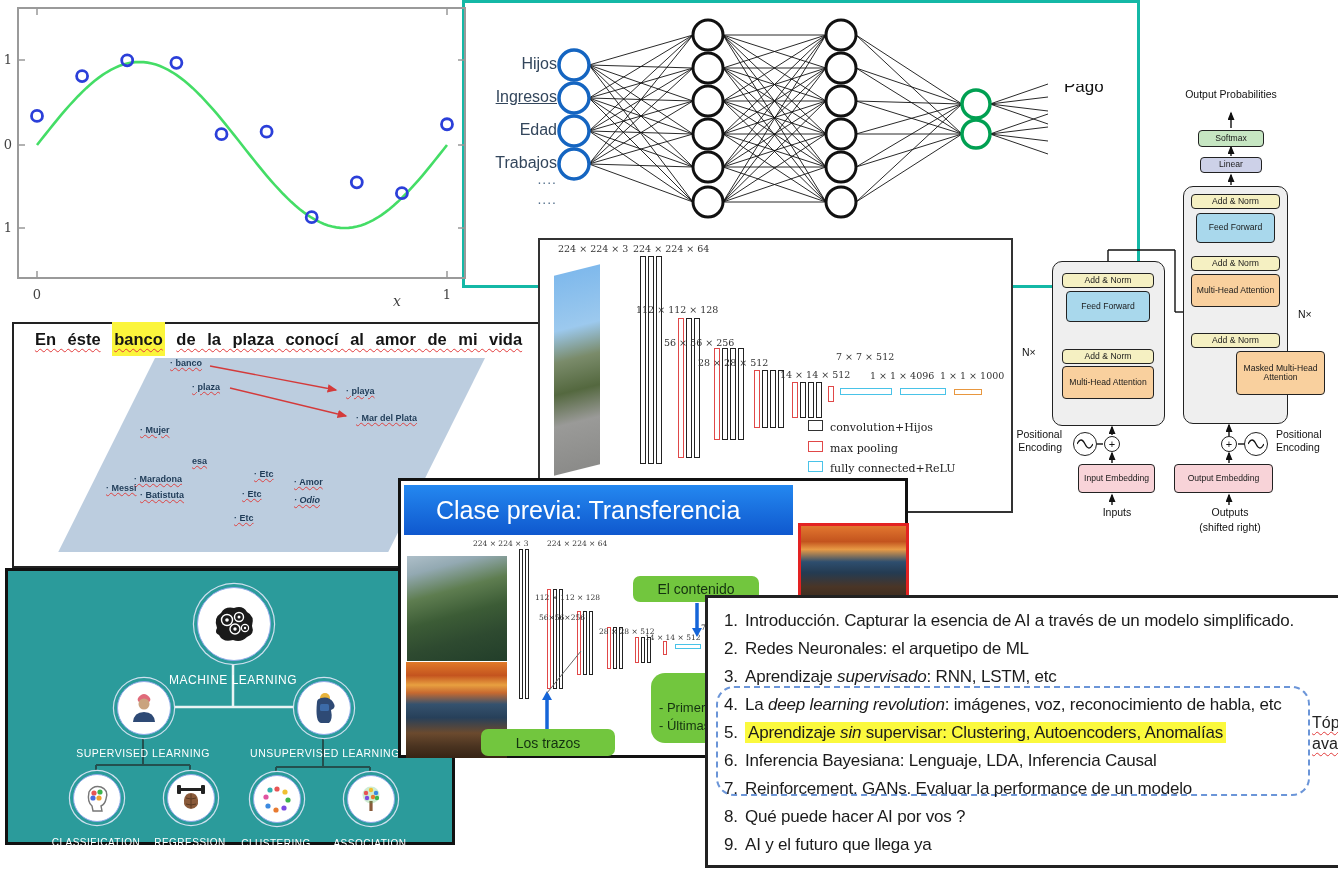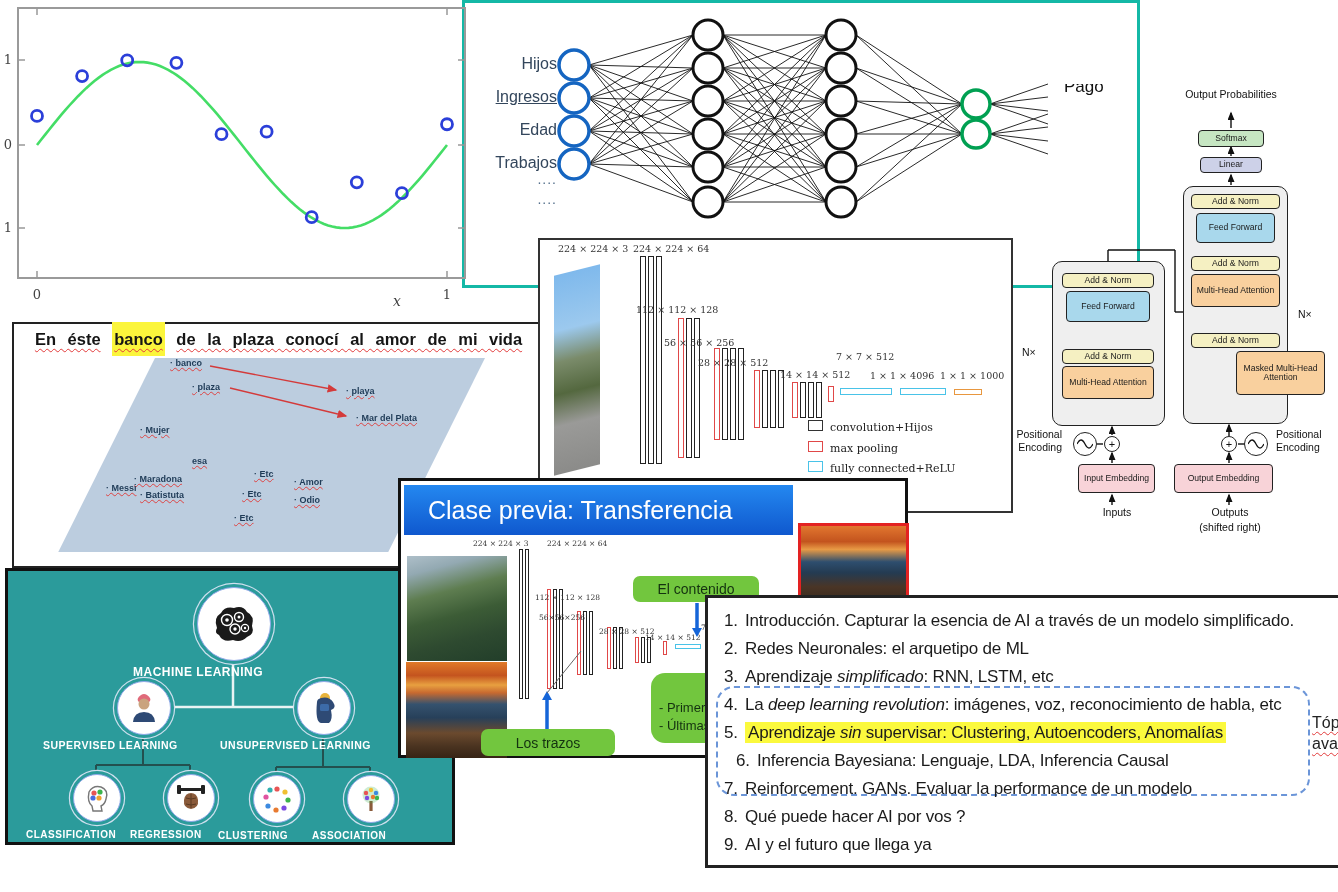--- a/index.html
+++ b/index.html
@@ -35,32 +35,32 @@
   .tbox{position:absolute;display:flex;align-items:center;justify-content:center;text-align:center;
     font-size:8.6px;line-height:1.08;border:1.2px solid #222;border-radius:4px;color:#1a1a1a;box-sizing:border-box;padding:1px;}
   .addnorm{background:#F5F0C2;}.ff{background:#A9D8EC;}.mha{background:#F9D09E;}
   .emb{background:#F8D3D8;}.soft{background:#C6E6C2;}.lin{background:#CDD1E8;}
   .tcontainer{position:absolute;background:#EFEFEF;border:1.3px solid #222;border-radius:10px;box-sizing:border-box;}
   .tlabel{position:absolute;font-size:10.5px;color:#111;text-align:center;line-height:1.25;}
   .tcircle{position:absolute;border:1.3px solid #222;border-radius:50%;background:#fff;box-sizing:border-box;
     display:flex;align-items:center;justify-content:center;color:#111;}
   
   .clase-header{position:absolute;background:linear-gradient(180deg,#2488F0,#0F58CE);
-    color:#fff;font-size:25px;display:flex;align-items:center;padding-left:24px;box-sizing:border-box;}
+    color:#fff;font-size:25px;display:flex;align-items:center;padding-left:32px;box-sizing:border-box;}
   .greenbox{position:absolute;background:#72C63E;border-radius:7px;color:#143210;font-size:14px;
     display:flex;align-items:center;justify-content:center;box-sizing:border-box;}
   .img-ph{position:absolute;}
   .mountain{background:linear-gradient(165deg,#AEBFC9 0%,#93A9B2 15%,#5E7D50 35%,#3C5C36 55%,#2E4A30 75%,#223E2A 100%);}
   .scream{background:linear-gradient(180deg,#E07A28 0%,#C4541F 14%,#E8A040 24%,#C86A30 32%,#35526E 44%,#27405A 58%,#6B4A2E 74%,#4A3320 88%,#372415 100%);}
   .stylized{background:linear-gradient(180deg,#E2762F 0%,#C3541E 20%,#E89A45 30%,#2E4E6E 46%,#243B52 60%,#4A3526 78%,#37281C 100%);}
   .street{background:linear-gradient(180deg,#7FB9EC 0%,#9CC9EE 28%,#7A8B6A 44%,#54683F 60%,#9A9A98 76%,#8B8B89 100%);}
   
   .tax-circle{position:absolute;border-radius:50%;background:#fff;border:1.6px solid #8FA8E8;
     display:flex;align-items:center;justify-content:center;box-shadow:0 0 0 3px #2B9B9B,0 0 0 4.2px #cfe0ef;}
-  .tax-label{position:absolute;color:#fff;font-weight:700;letter-spacing:.5px;}
+  .tax-label{position:absolute;color:#fff;font-weight:400;text-align:center;letter-spacing:.5px;margin-top:8px;}
   
   .list-item{position:absolute;font-size:17px;color:#1b1b1b;white-space:nowrap;letter-spacing:-.2px;}
   .list-num{display:inline-block;min-width:21px;}
   .dashed-box{position:absolute;border:2px dashed #6B95D8;border-radius:18px;box-sizing:border-box;}
   .side-note{position:absolute;font-size:16px;color:#222;}
 </style>
 </head>
 <body>
 
 <div id="stage">
@@ -225,21 +225,21 @@
         <div class="plane-word" style="left: 342px; top: 89px;">· Mar del Plata</div>
         <div class="plane-word" style="left: 126px; top: 101px;">· Mujer</div>
         <div class="plane-word" style="left: 178px; top: 132px;">esa</div>
         <div class="plane-word" style="left: 120px; top: 150px;">· Maradona</div>
         <div class="plane-word" style="left: 92px; top: 159px;">· Messi</div>
         <div class="plane-word" style="left: 126px; top: 166px;">· Batistuta</div>
         <div class="plane-word" style="left: 240px; top: 145px;">· Etc</div>
         <div class="plane-word" style="left: 228px; top: 165px;">· Etc</div>
         <div class="plane-word" style="left: 220px; top: 189px;">· Etc</div>
         <div class="plane-word" style="left: 280px; top: 153px;">· Amor</div>
-        <div class="plane-word" style="left: 280px; top: 171px;">· Odio</div>
+        <div class="plane-word" style="left: 280px; top: 171px; font-style: italic;">· Odio</div>
       </div>
     <svg class="abs" id="banco-arrows" width="533" height="246" style="left:0;top:0;pointer-events:none;">
         <defs>
           <marker id="rah" markerWidth="8" markerHeight="8" refX="6" refY="3" orient="auto">
             <path d="M0,0 L7,3 L0,6 Z" fill="#d43a3a"></path>
           </marker>
         </defs>
         <line x1="196" y1="42" x2="322" y2="66" stroke="#d43a3a" stroke-width="1.4" marker-end="url(#rah)"></line>
         <line x1="216" y1="64" x2="332" y2="92" stroke="#d43a3a" stroke-width="1.4" marker-end="url(#rah)"></line>
       </svg>
@@ -508,24 +508,24 @@
       <span>Los trazos</span>
     </div>
     <div class="img-ph stylized" style="left:397px;top:42px;width:105px;height:78px;border:3px solid #E32222;"></div>
   </div>
 
   <div class="panel" id="list-panel" style="left:705px;top:595px;width:640px;height:273px;border:3px solid #222;">
     <div class="dashed-box" style="left:8px;top:88px;width:594px;height:110px;"></div>
     <div id="list-items">
         <div class="list-item" style="left: 16px; top: 13px;"><span class="list-num">1.</span><span><span>Introducción. Capturar la esencia de AI a través de un modelo simplificado.</span></span></div>
         <div class="list-item" style="left: 16px; top: 41px;"><span class="list-num">2.</span><span><span>Redes Neuronales: el arquetipo de ML</span></span></div>
-        <div class="list-item" style="left: 16px; top: 69px;"><span class="list-num">3.</span><span><span>Aprendizaje </span><span style="font-style: italic;">simplificado</span><span>: RNN, LSTM, etc</span></span></div>
+        <div class="list-item" style="left: 16px; top: 69px;"><span class="list-num">3.</span><span><span>Aprendizaje </span><span style="font-style: italic;">supervisado</span><span>: RNN, LSTM, etc</span></span></div>
         <div class="list-item" style="left: 16px; top: 97px;"><span class="list-num">4.</span><span><span>La </span><span style="font-style: italic;">deep learning revolution</span><span>: imágenes, voz, reconocimiento de habla, etc</span></span></div>
         <div class="list-item" style="left: 16px; top: 125px;"><span class="list-num">5.</span><span style="background: rgb(251, 249, 61); padding: 1px 3px;"><span>Aprendizaje </span><span style="font-style: italic;">sin</span><span> supervisar: Clustering, Autoencoders, Anomalías</span></span></div>
-        <div class="list-item" style="left: 28px; top: 153px;"><span class="list-num">6.</span><span><span>Inferencia Bayesiana: Lenguaje, LDA, Inferencia Causal</span></span></div>
+        <div class="list-item" style="left: 16px; top: 153px;"><span class="list-num">6.</span><span><span>Inferencia Bayesiana: Lenguaje, LDA, Inferencia Causal</span></span></div>
         <div class="list-item" style="left: 16px; top: 181px;"><span class="list-num">7.</span><span><span>Reinforcement. GANs. Evaluar la performance de un modelo</span></span></div>
         <div class="list-item" style="left: 16px; top: 209px;"><span class="list-num">8.</span><span><span>Qué puede hacer AI por vos ?</span></span></div>
         <div class="list-item" style="left: 16px; top: 237px;"><span class="list-num">9.</span><span><span>AI y el futuro que llega ya</span></span></div>
       </div>
     <div class="side-note squig" style="left:604px;top:116px;">Tópi</div>
     <div class="side-note squig" style="left:604px;top:137px;">avan</div>
   </div>
 
 </div>
 

